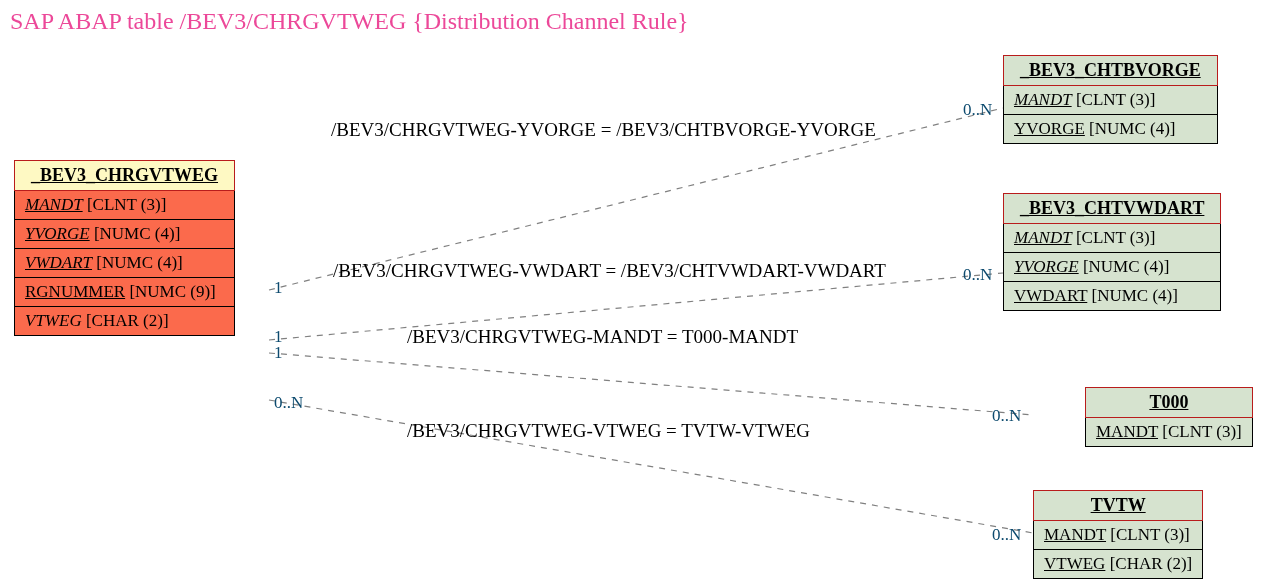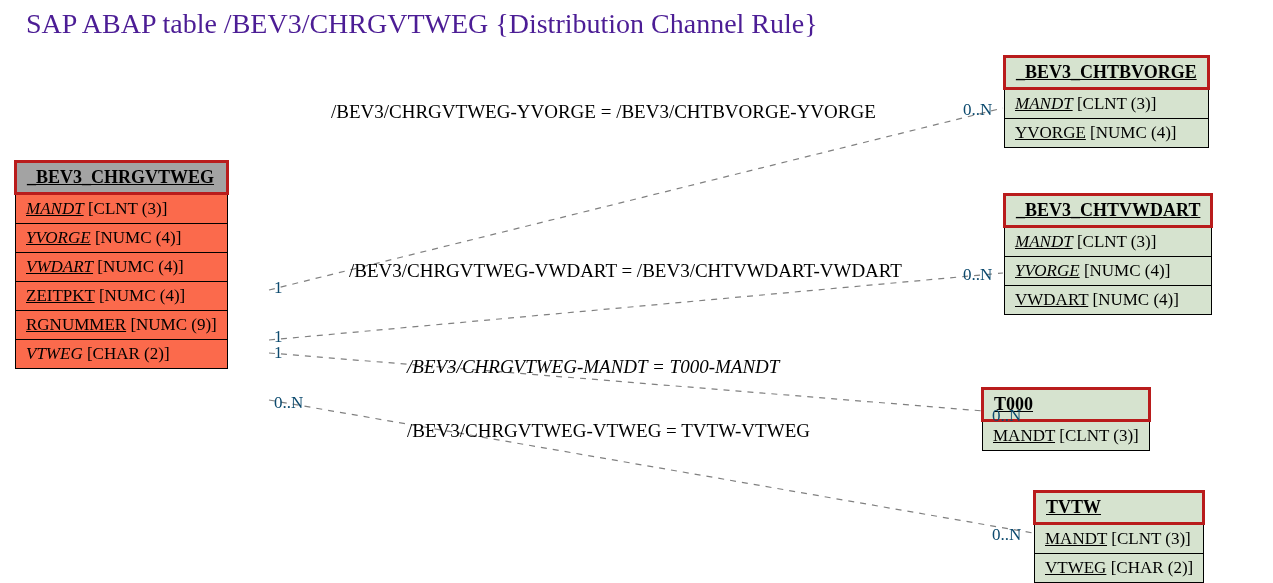--- a/index.html
+++ b/index.html
@@ -9,44 +9,43 @@
     height: 583px;
     background: #ffffff;
     font-family: "Times New Roman", Times, serif;
     position: relative;
     overflow: hidden;
   }
   .title {
     position: absolute;
     left: 10px;
     top: 8px;
-    font-size: 28px;
-    color: #4c1d95;
-    margin-left: 16px;
+    font-size: 24px;
+    color: #ec4899;
   }
   .table {
     position: absolute;
     border-collapse: collapse;
     font-size: 17px;
   }
   .table th {
     background: inherit;
     font-weight: bold;
-    text-align: left;
-    padding: 4px 10px;
-    border: 3px solid #b91c1c;
+    text-align: center;
+    padding: 4px 16px;
+    border: 1px solid #b91c1c;
     text-decoration: underline;
     font-size: 18px;
   }
   .table td {
     border: 1px solid #000;
     padding: 4px 10px;
     white-space: nowrap;
   }
-  .main-table th { background: #a3a3a3; }
+  .main-table th { background: #fef9c3; }
   .main-table td { background: #fb6a4c; }
   .ref-table th { background: #d6e3cf; }
   .ref-table td { background: #d6e3cf; }
   .field-key { text-decoration: underline; }
   .field-italic { font-style: italic; }
 
   svg.lines {
     position: absolute;
     left: 0; top: 0;
     width: 1273px;
@@ -88,23 +87,20 @@
       <tr>
         <td><span class="field-key field-italic">MANDT</span> [CLNT (3)]</td>
       </tr>
       <tr>
         <td><span class="field-key field-italic">YVORGE</span> [NUMC (4)]</td>
       </tr>
       <tr>
         <td><span class="field-key field-italic">VWDART</span> [NUMC (4)]</td>
       </tr>
       <tr>
-        <td><span class="field-key">ZEITPKT</span> [NUMC (4)]</td>
-      </tr>
-      <tr>
         <td><span class="field-key">RGNUMMER</span> [NUMC (9)]</td>
       </tr>
       <tr>
         <td><span class="field-italic">VTWEG</span> [CHAR (2)]</td>
       </tr>
     </tbody>
 </table>
 
 <table class="table ref-table" style="left:1003px; top:55px;">
   <tbody>
@@ -134,21 +130,21 @@
       </tr>
       <tr>
         <td><span class="field-key field-italic">YVORGE</span> [NUMC (4)]</td>
       </tr>
       <tr>
         <td><span class="field-key">VWDART</span> [NUMC (4)]</td>
       </tr>
     </tbody>
 </table>
 
-<table class="table ref-table" style="left:981px; top:387px;">
+<table class="table ref-table" style="left:1085px; top:387px;">
   <tbody>
       <tr>
         <th>T000</th>
       </tr>
   </tbody>
     <tbody id="t000-fields">
       <tr>
         <td><span class="field-key">MANDT</span> [CLNT (3)]</td>
       </tr>
     </tbody>
@@ -163,23 +159,23 @@
     <tbody id="tvtw-fields">
       <tr>
         <td><span class="field-key">MANDT</span> [CLNT (3)]</td>
       </tr>
       <tr>
         <td><span class="field-key">VTWEG</span> [CHAR (2)]</td>
       </tr>
     </tbody>
 </table>
 
-<div class="rel-label" style="left:331px; top:101px;">/BEV3/CHRGVTWEG-YVORGE = /BEV3/CHTBVORGE-YVORGE</div>
-<div class="rel-label" style="left:349px; top:260px;">/BEV3/CHRGVTWEG-VWDART = /BEV3/CHTVWDART-VWDART</div>
-<div class="rel-label" style="left:407px; top:356px;font-style:italic;">/BEV3/CHRGVTWEG-MANDT = T000-MANDT</div>
+<div class="rel-label" style="left:331px; top:119px;">/BEV3/CHRGVTWEG-YVORGE = /BEV3/CHTBVORGE-YVORGE</div>
+<div class="rel-label" style="left:333px; top:260px;">/BEV3/CHRGVTWEG-VWDART = /BEV3/CHTVWDART-VWDART</div>
+<div class="rel-label" style="left:407px; top:326px;">/BEV3/CHRGVTWEG-MANDT = T000-MANDT</div>
 <div class="rel-label" style="left:407px; top:420px;">/BEV3/CHRGVTWEG-VTWEG = TVTW-VTWEG</div>
 
 <div class="card" style="left:274px; top:278px;">1</div>
 <div class="card" style="left:274px; top:327px;">1</div>
 <div class="card" style="left:274px; top:343px;">1</div>
 <div class="card" style="left:274px; top:393px;">0..N</div>
 
 <div class="card" style="left:963px; top:100px;">0..N</div>
 <div class="card" style="left:963px; top:265px;">0..N</div>
 <div class="card" style="left:992px; top:406px;">0..N</div>

